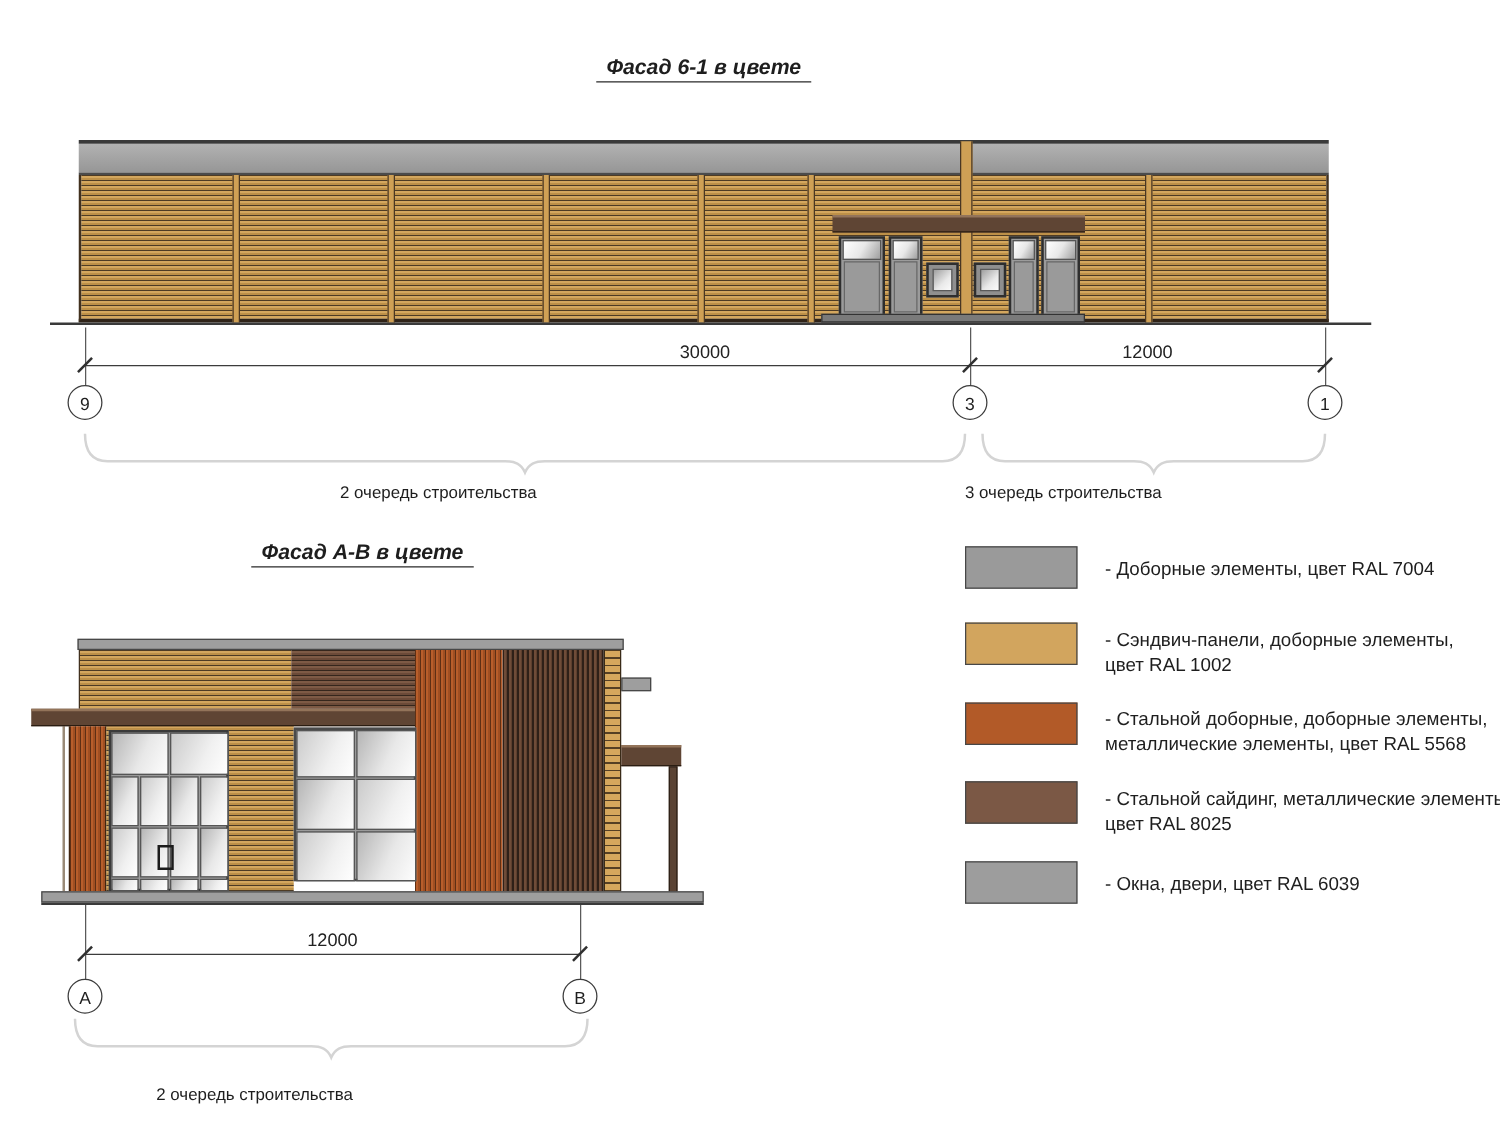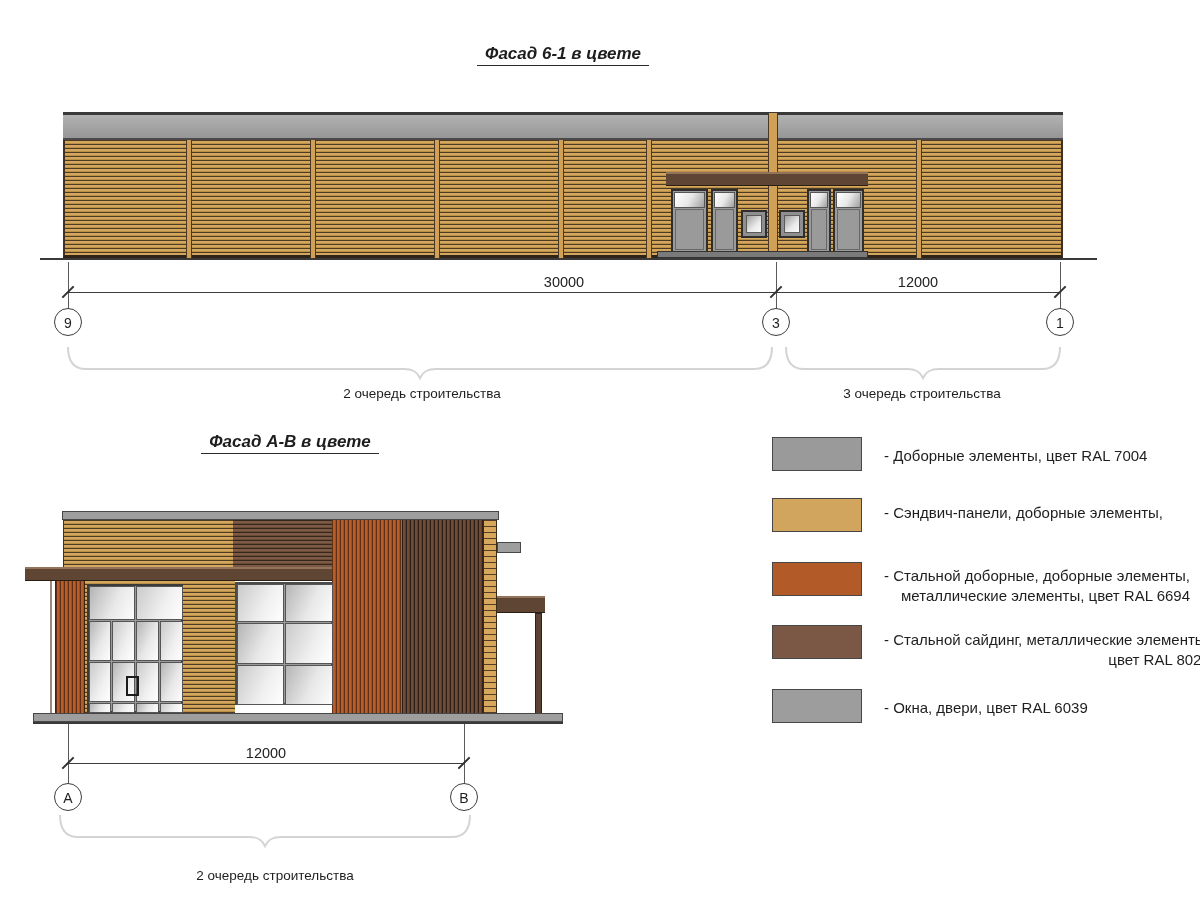--- a/index.html
+++ b/index.html
@@ -34,27 +34,27 @@
   .swin .glass{position:absolute;left:3px;right:3px;top:3px;bottom:3px;border:1px solid #5a5a5a;
                background:linear-gradient(135deg,#9f9f9f,#e9e9e9 60%,#fbfbfb);}
   .grid-frame{background:#9a9a9a;border:2px solid #3a3a3a;}
   .pane{position:absolute;border:1px solid #555;background:linear-gradient(115deg,#b5b5b5 0%,#e8e8e8 55%,#fdfdfd 100%);}
   .pane.alt{background:linear-gradient(115deg,#cacaca 0%,#f0f0f0 60%,#ffffff 100%);}
   .handle{position:absolute;border:2px solid #1c1c1c;background:transparent;}
 
   
   .fig-title{position:absolute;text-align:center;font-style:italic;font-weight:bold;font-size:17px;}
   .fig-title span{border-bottom:1.5px solid #2a2a2a;padding:0 8px 2px;}
-  .phase{position:absolute;font-size:13.5px;text-align:center;width:300px;}
+  .phase{position:absolute;font-size:13.5px;width:300px;}
   .dim{position:absolute;font-size:14.5px;text-align:center;width:120px;color:#222;}
   .axis{position:absolute;width:28px;height:28px;border:1.3px solid #3c3c3c;border-radius:50%;
         background:#fff;text-align:center;line-height:28px;font-size:14px;box-sizing:border-box;}
   .legend-swatch{position:absolute;left:772px;width:90px;height:34px;border:1px solid #474747;box-sizing:border-box;}
   .legend-text{position:absolute;left:884px;font-size:15px;line-height:20px;}
-  .legend-text div{white-space:nowrap;text-align:right;}
+  .legend-text div{white-space:nowrap;}
   svg.overlay{position:absolute;left:0;top:0;pointer-events:none;}
 </style>
 </head>
 <body>
 
 <div class="canvas">
 
   <div class="fig-title" style="left:413px;top:44px;width:300px">
     <span>Фасад 6-1 в цвете</span>
   </div>
@@ -175,26 +175,27 @@
   <div class="phase" style="left:125px;top:868px">2 очередь строительства</div>
 
   <div class="legend-swatch" style="top: 437px; background-color: rgb(154, 154, 154);"></div>
   <div class="legend-text" style="top:446px">
     <div>- Доборные элементы, цвет RAL 7004</div>
   </div>
 
   <div class="legend-swatch" style="top: 498px; background-color: rgb(210, 165, 94);"></div>
   <div class="legend-text" style="top:503px">
     <div>- Сэндвич-панели, доборные элементы,</div>
+    <div>цвет RAL 1002</div>
   </div>
 
   <div class="legend-swatch" style="top: 562px; background-color: rgb(178, 90, 40);"></div>
   <div class="legend-text" style="top:566px">
     <div>- Стальной доборные, доборные элементы,</div>
-    <div>металлические элементы, цвет RAL 6694</div>
+    <div>металлические элементы, цвет RAL 5568</div>
   </div>
 
   <div class="legend-swatch" style="top: 625px; background-color: rgb(123, 88, 69);"></div>
   <div class="legend-text" style="top:630px">
     <div>- Стальной сайдинг, металлические элементы,</div>
     <div>цвет RAL 8025</div>
   </div>
 
   <div class="legend-swatch" style="top: 689px; background-color: rgb(157, 157, 157);"></div>
   <div class="legend-text" style="top:698px">

